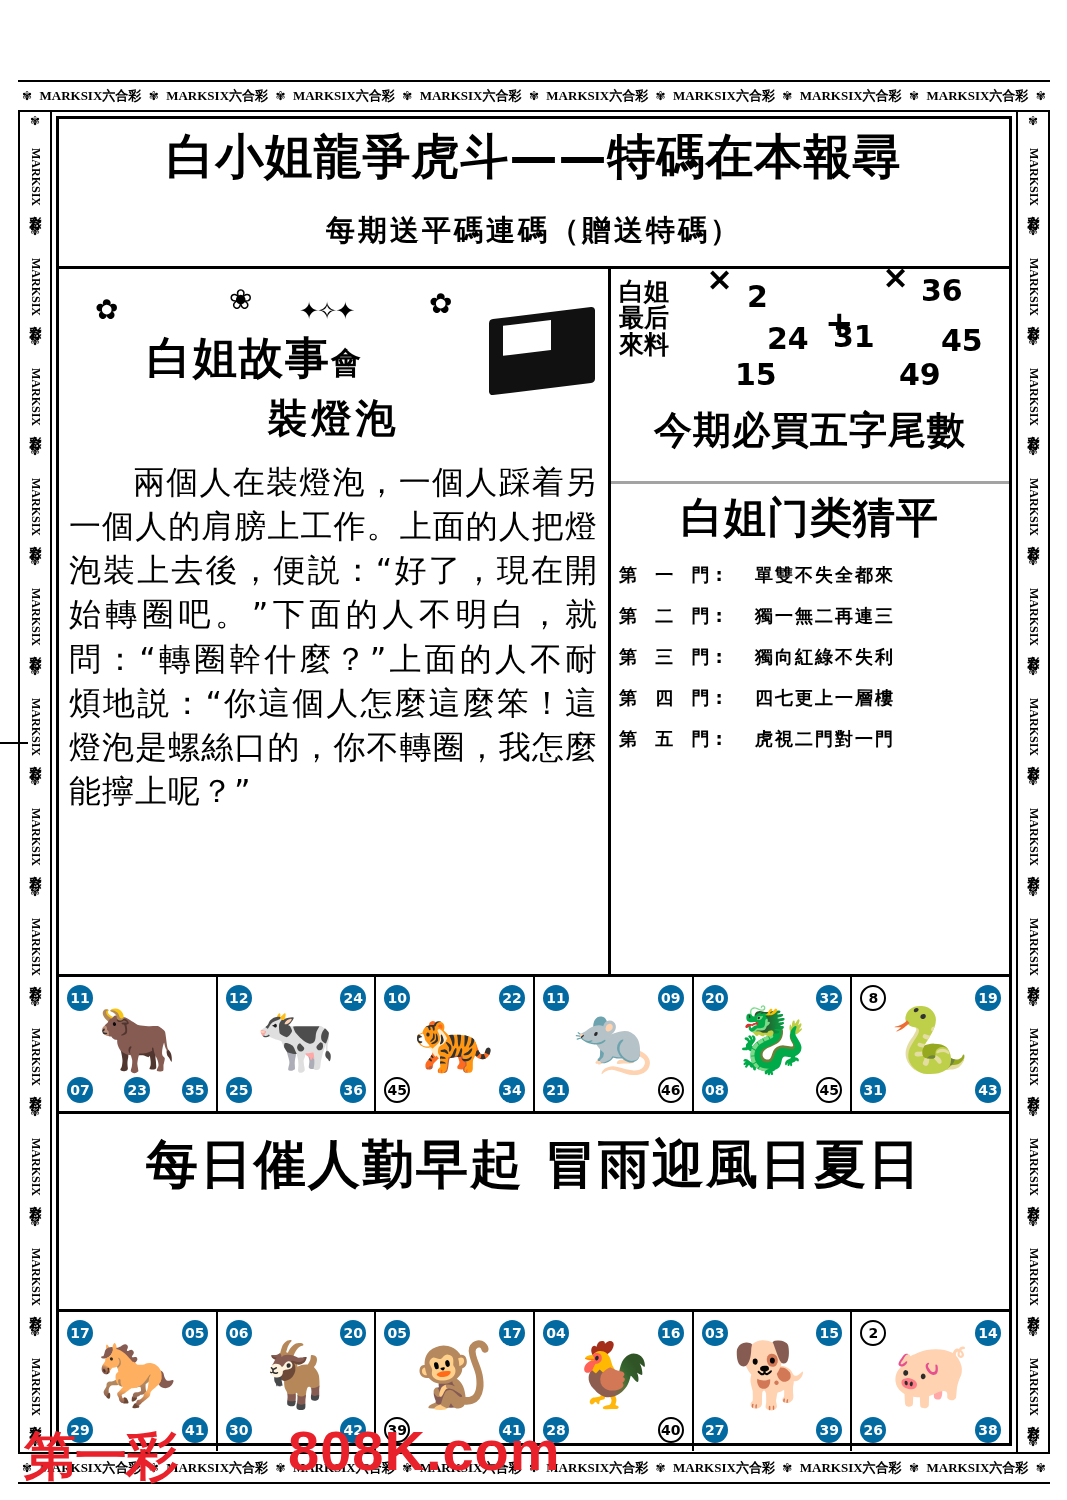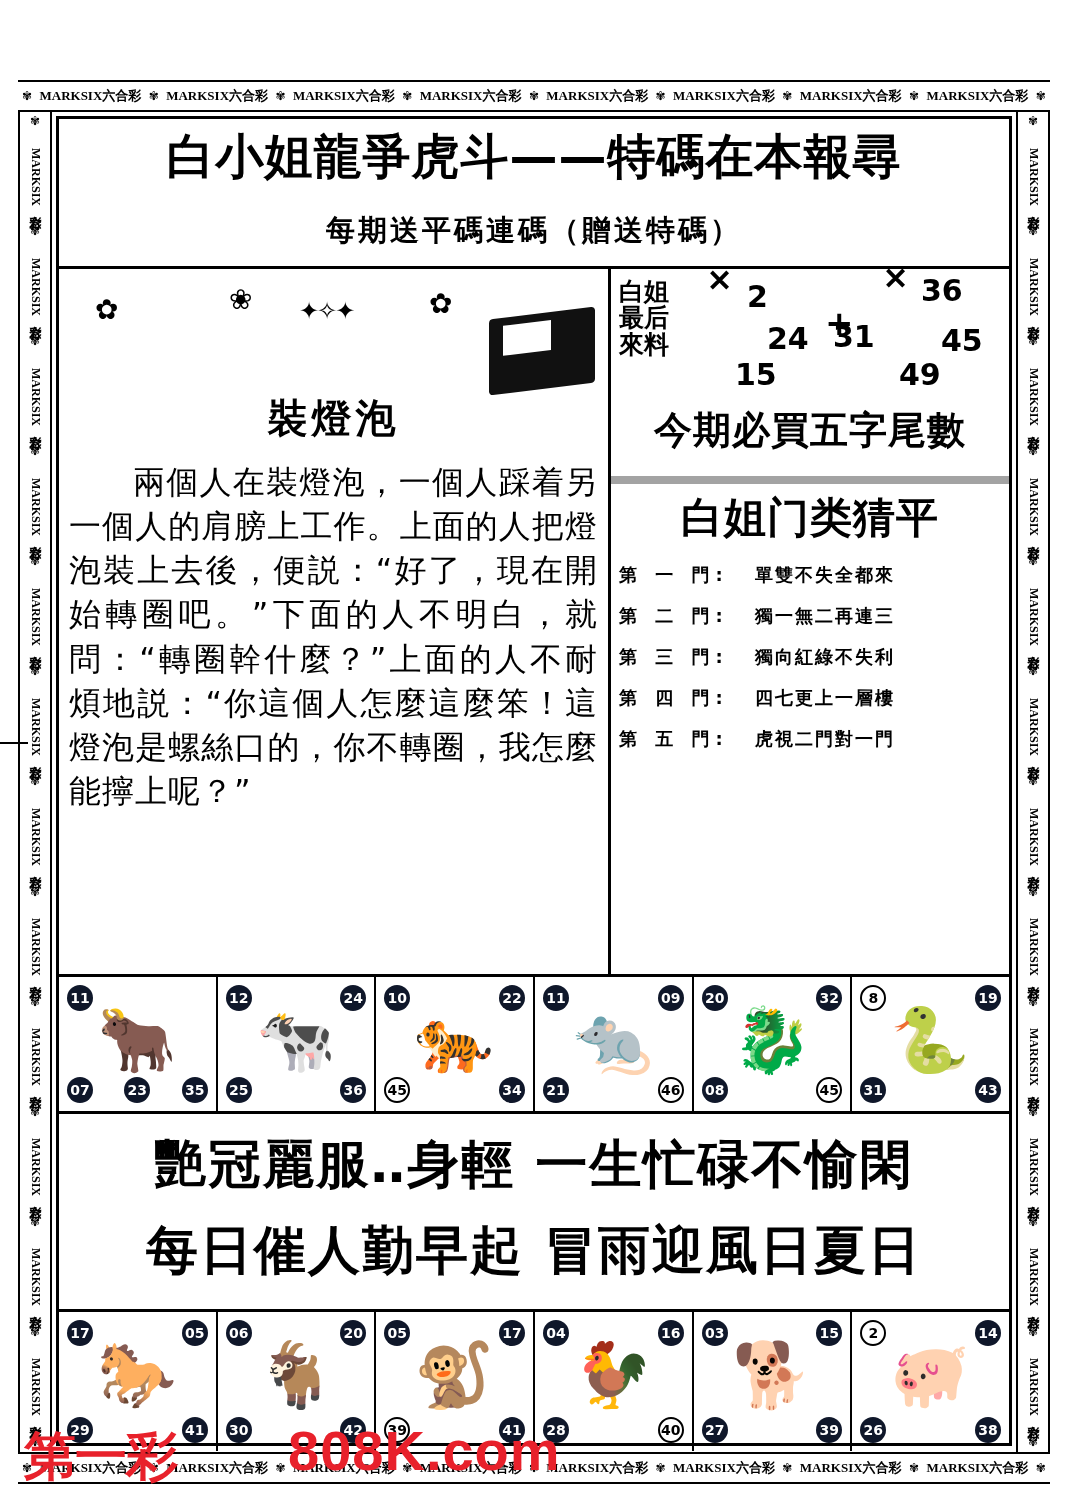--- a/index.html
+++ b/index.html
@@ -36,41 +36,41 @@
   .story-title{position:absolute;left:78px;top:52px;font-size:44px;font-weight:bold;font-family:"DejaVu Sans",sans-serif;letter-spacing:2px;}
   .story-title .sm{font-size:30px;}
   .tulip{position:absolute;font-size:28px;}
   .sparkle{position:absolute;left:230px;top:20px;font-size:24px;letter-spacing:-2px;}
   .book{position:absolute;left:420px;top:36px;width:106px;height:76px;background:#111;border-radius:4px;transform:skewY(-7deg);}
   .book:after{content:"";position:absolute;left:14px;top:8px;width:48px;height:30px;background:#fff;}
   .story-sub{text-align:center;font-size:40px;font-weight:bold;font-family:"DejaVu Sans",sans-serif;letter-spacing:4px;margin-top:-6px;}
   .story-body{margin-top:14px;font-size:32px;line-height:1.38;font-family:"DejaVu Sans",sans-serif;text-align:justify;text-indent:64px;letter-spacing:1px;}
 
   
-  .rt{position:absolute;left:552px;top:150px;width:398px;height:215px;border-bottom:8px solid #a3a3a3;box-sizing:border-box;}
+  .rt{position:absolute;left:552px;top:150px;width:398px;height:215px;border-bottom:3px solid #a3a3a3;box-sizing:border-box;}
   .rt-side{position:absolute;left:6px;top:10px;width:54px;font-size:25px;font-weight:bold;font-family:"DejaVu Sans",sans-serif;line-height:1.05;text-align:center;}
   .rt-nums{position:absolute;left:62px;top:4px;width:330px;height:130px;font-family:"DejaVu Sans",sans-serif;font-weight:bold;}
   .rt-nums span{position:absolute;font-size:30px;}
   .xmark{position:absolute;font-size:84px;font-weight:bold;font-family:"Liberation Serif",serif;}
   .rt-bottom{position:absolute;left:0;top:136px;width:398px;text-align:center;font-size:38px;font-weight:bold;font-family:"DejaVu Sans",sans-serif;letter-spacing:1px;}
 
   
   .rd{position:absolute;left:552px;top:365px;width:398px;height:490px;box-sizing:border-box;padding:6px 8px;}
   .rd-title{text-align:center;font-size:42px;font-weight:bold;font-family:"DejaVu Sans",sans-serif;letter-spacing:1px;}
   .rd-row{display:flex;align-items:center;font-size:18px;font-weight:bold;font-family:"DejaVu Sans",sans-serif;margin-top:17px;letter-spacing:1px;}
   .rd-row .lab{width:136px;letter-spacing:6px;}
   .rd-row .val{flex:1;letter-spacing:2px;}
 
   
   .zrow{position:absolute;left:0;width:950px;height:140px;border-top:3px solid #000;border-bottom:3px solid #000;box-sizing:border-box;display:flex;}
   .zrow1{top:855px;}
   .zrow2{top:1190px;border-bottom:none;height:142px;}
   .zcell{flex:1;border-right:2px solid #000;position:solid;position:relative;box-sizing:border-box;}
   .zcell:last-child{border-right:none;}
-  .ball{position:absolute;width:26px;height:26px;border-radius:50%;background:#0f172a;color:#fff;font-size:14px;font-weight:bold;display:flex;align-items:center;justify-content:center;font-family:"DejaVu Sans",sans-serif;}
+  .ball{position:absolute;width:26px;height:26px;border-radius:50%;background:#0369a1;color:#fff;font-size:14px;font-weight:bold;display:flex;align-items:center;justify-content:center;font-family:"DejaVu Sans",sans-serif;}
   .ball.hollow{background:#fff;color:#000;border:2px solid #000;box-sizing:border-box;}
   .b-tl{left:8px;top:8px;} .b-tr{right:8px;top:8px;}
   .b-bl{left:8px;bottom:8px;} .b-br{right:8px;bottom:8px;}
   .b-bc{left:50%;margin-left:-13px;bottom:8px;}
   .animal{position:absolute;left:0;top:14px;width:100%;text-align:center;font-size:64px;line-height:100px;}
 
   
   .poem{position:absolute;left:0;top:995px;width:950px;height:195px;box-sizing:border-box;padding:8px 14px;}
   .poem-line{font-size:52px;font-weight:bold;font-family:"DejaVu Sans",sans-serif;letter-spacing:2px;text-align:center;line-height:1.65;white-space:nowrap;}
 
@@ -188,20 +188,23 @@
       <div class="banner-sub">每期送平碼連碼（贈送特碼）</div>
     </div>
 
     <div class="story">
       <div class="story-head">
         <span class="tulip" style="left:26px;top:16px;">✿</span>
         <span class="tulip" style="left:160px;top:6px;">❀</span>
         <span class="tulip" style="left:360px;top:10px;">✿</span>
         <span class="sparkle">✦✧✦</span>
         <div class="book"></div>
+        <div class="story-title">
+          <span>白姐故事</span><span class="sm">會</span>
+        </div>
       </div>
       <div class="story-sub">裝燈泡</div>
       <div class="story-body">兩個人在裝燈泡，一個人踩着另一個人的肩膀上工作。上面的人把燈泡裝上去後，便説：“好了，現在開始轉圈吧。”下面的人不明白，就問：“轉圈幹什麼？”上面的人不耐煩地説：“你這個人怎麼這麼笨！這燈泡是螺絲口的，你不轉圈，我怎麼能擰上呢？”</div>
     </div>
 
     <div class="rt">
       <div class="rt-side">白姐最后來料</div>
       <div class="rt-nums">
         <span style="left:74px;top:6px;">2</span>
         <span style="left:248px;top:0px;">36</span>
@@ -280,21 +283,20 @@
         <div class="zcell">
           <div class="animal">🐍</div>
           <div class="ball b-tl hollow">8</div>
           <div class="ball b-tr">19</div>
           <div class="ball b-bl">31</div>
           <div class="ball b-br">43</div>
         </div>
       </div>
 
     <div class="poem">
-      <div class="poem-line">艷冠麗服‥身輕  一生忙碌不愉閑</div>
       <div class="poem-line">每日催人勤早起  冒雨迎風日夏日</div>
     </div>
 
     <div class="zrow zrow2" id="zrow2">
         <div class="zcell">
           <div class="animal">🐎</div>
           <div class="ball b-tl">17</div>
           <div class="ball b-tr">05</div>
           <div class="ball b-bl">29</div>
           <div class="ball b-br">41</div>

